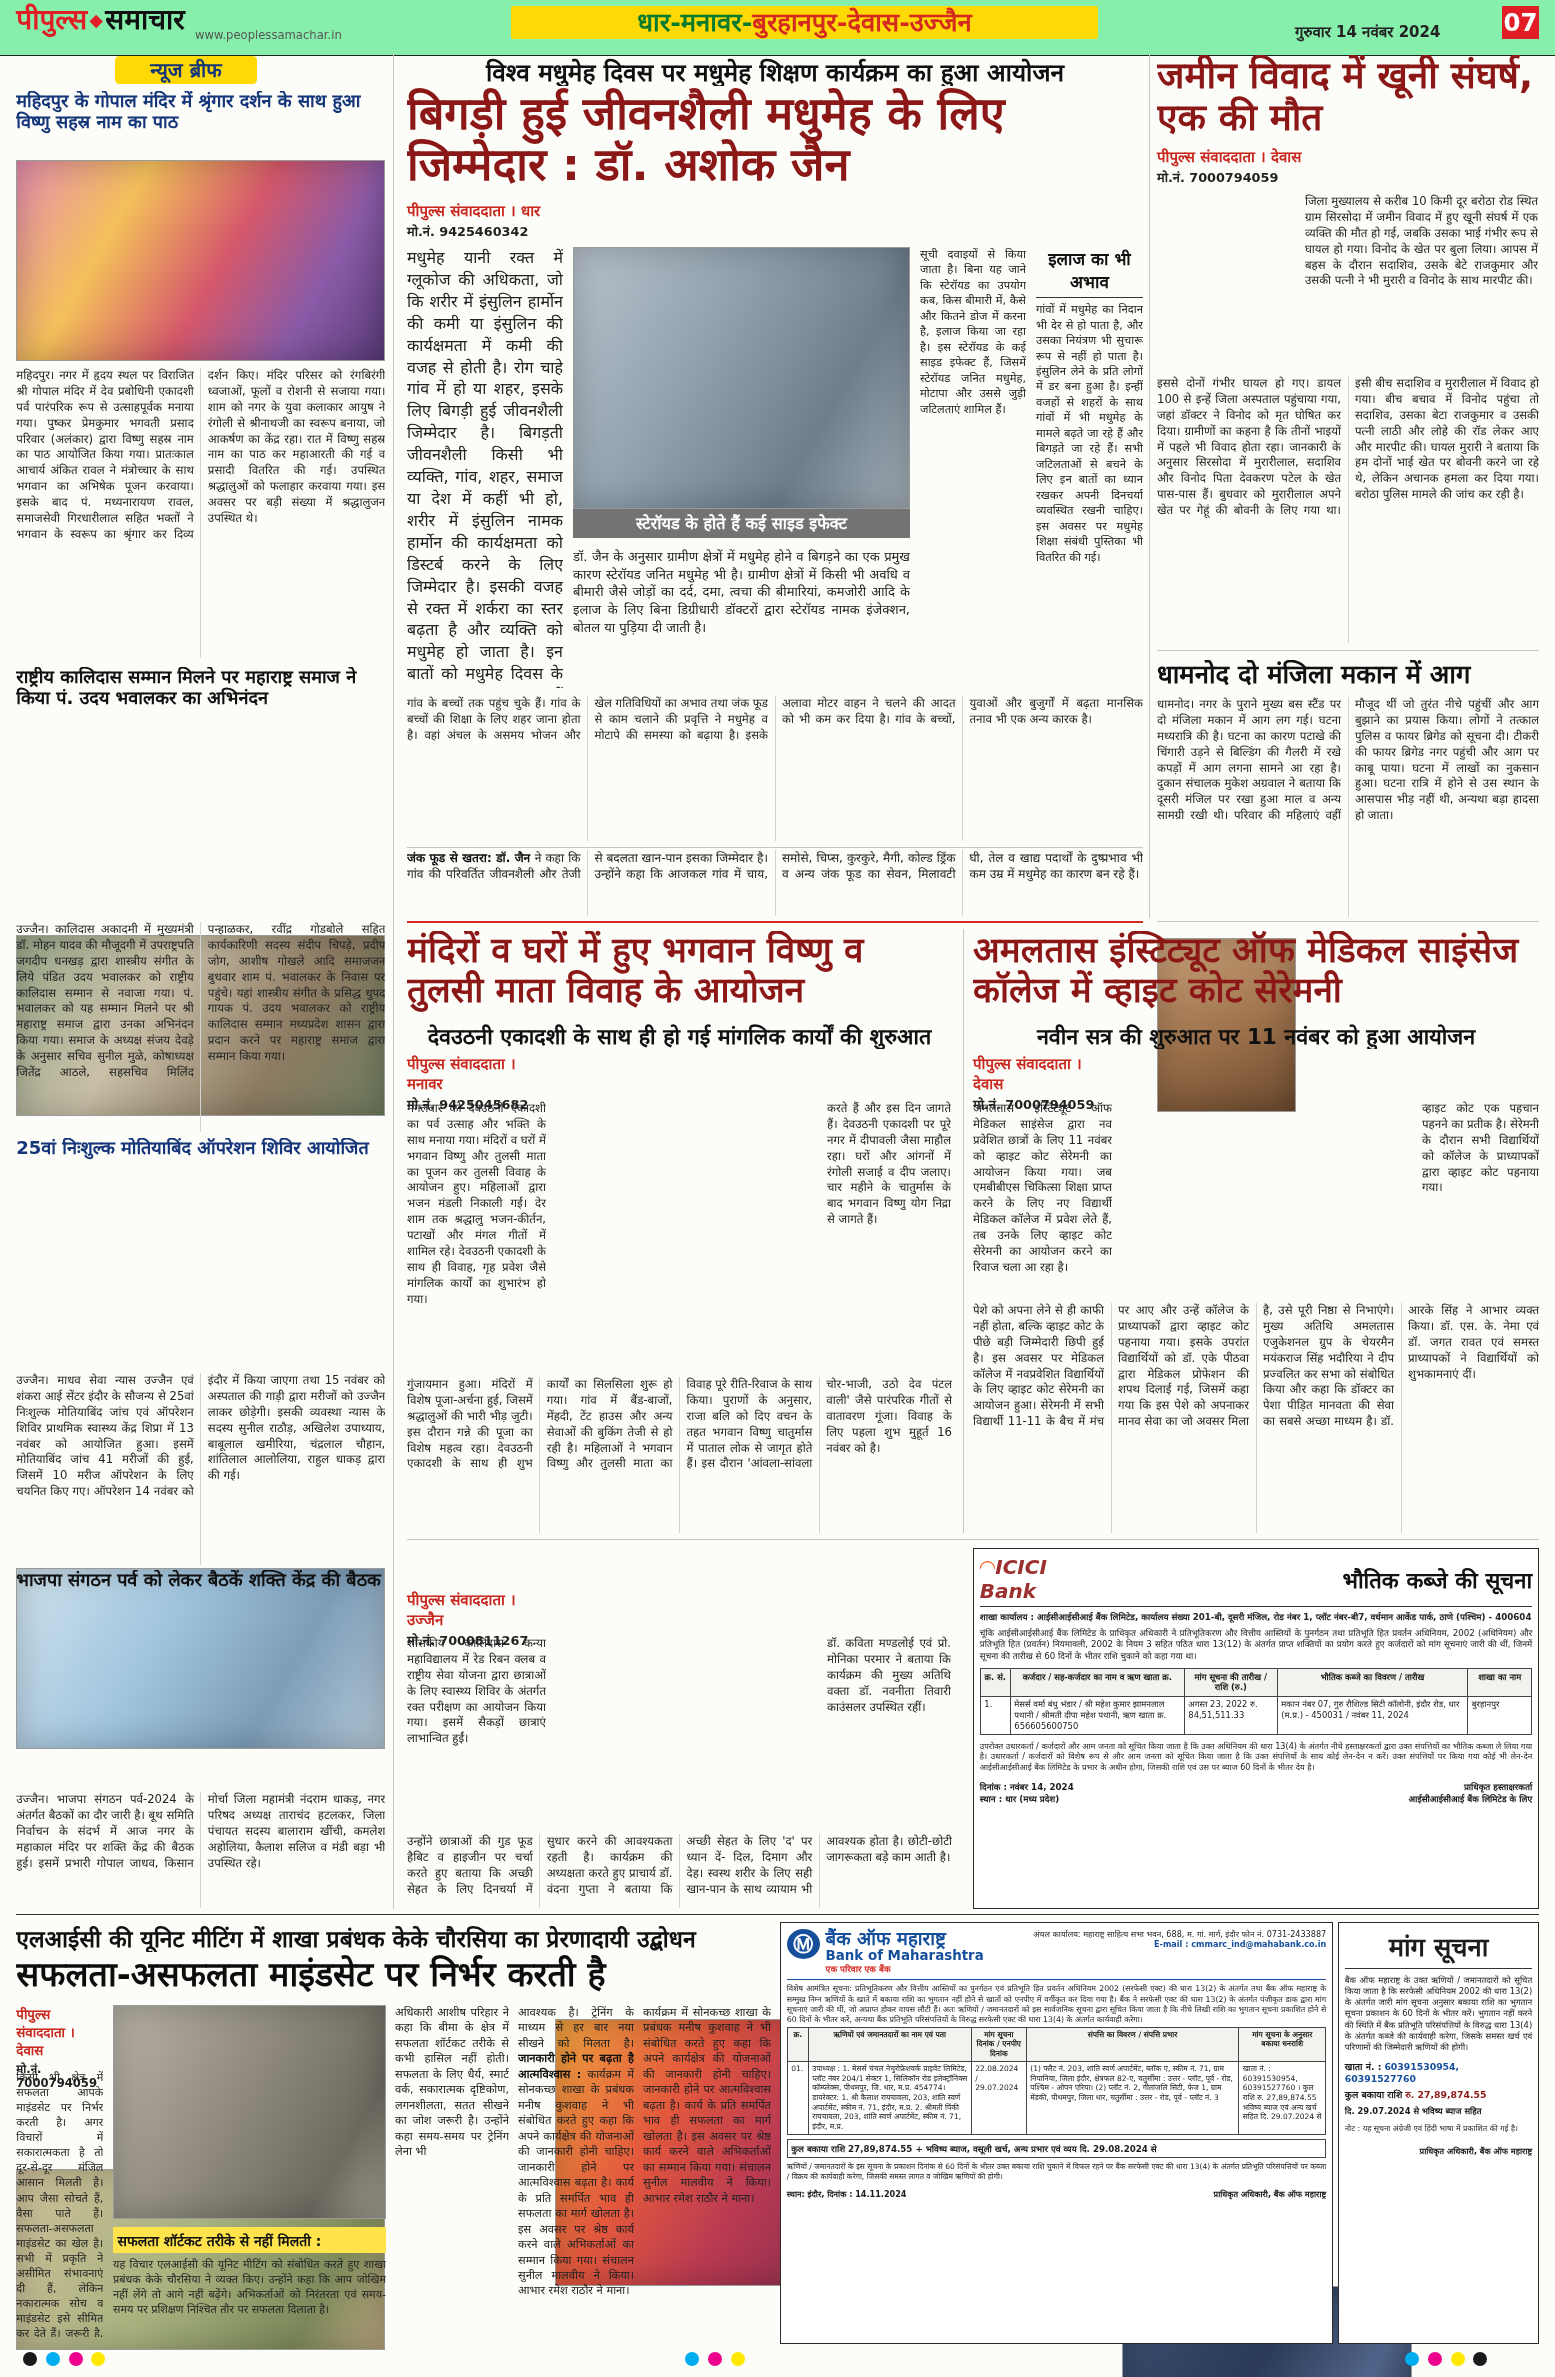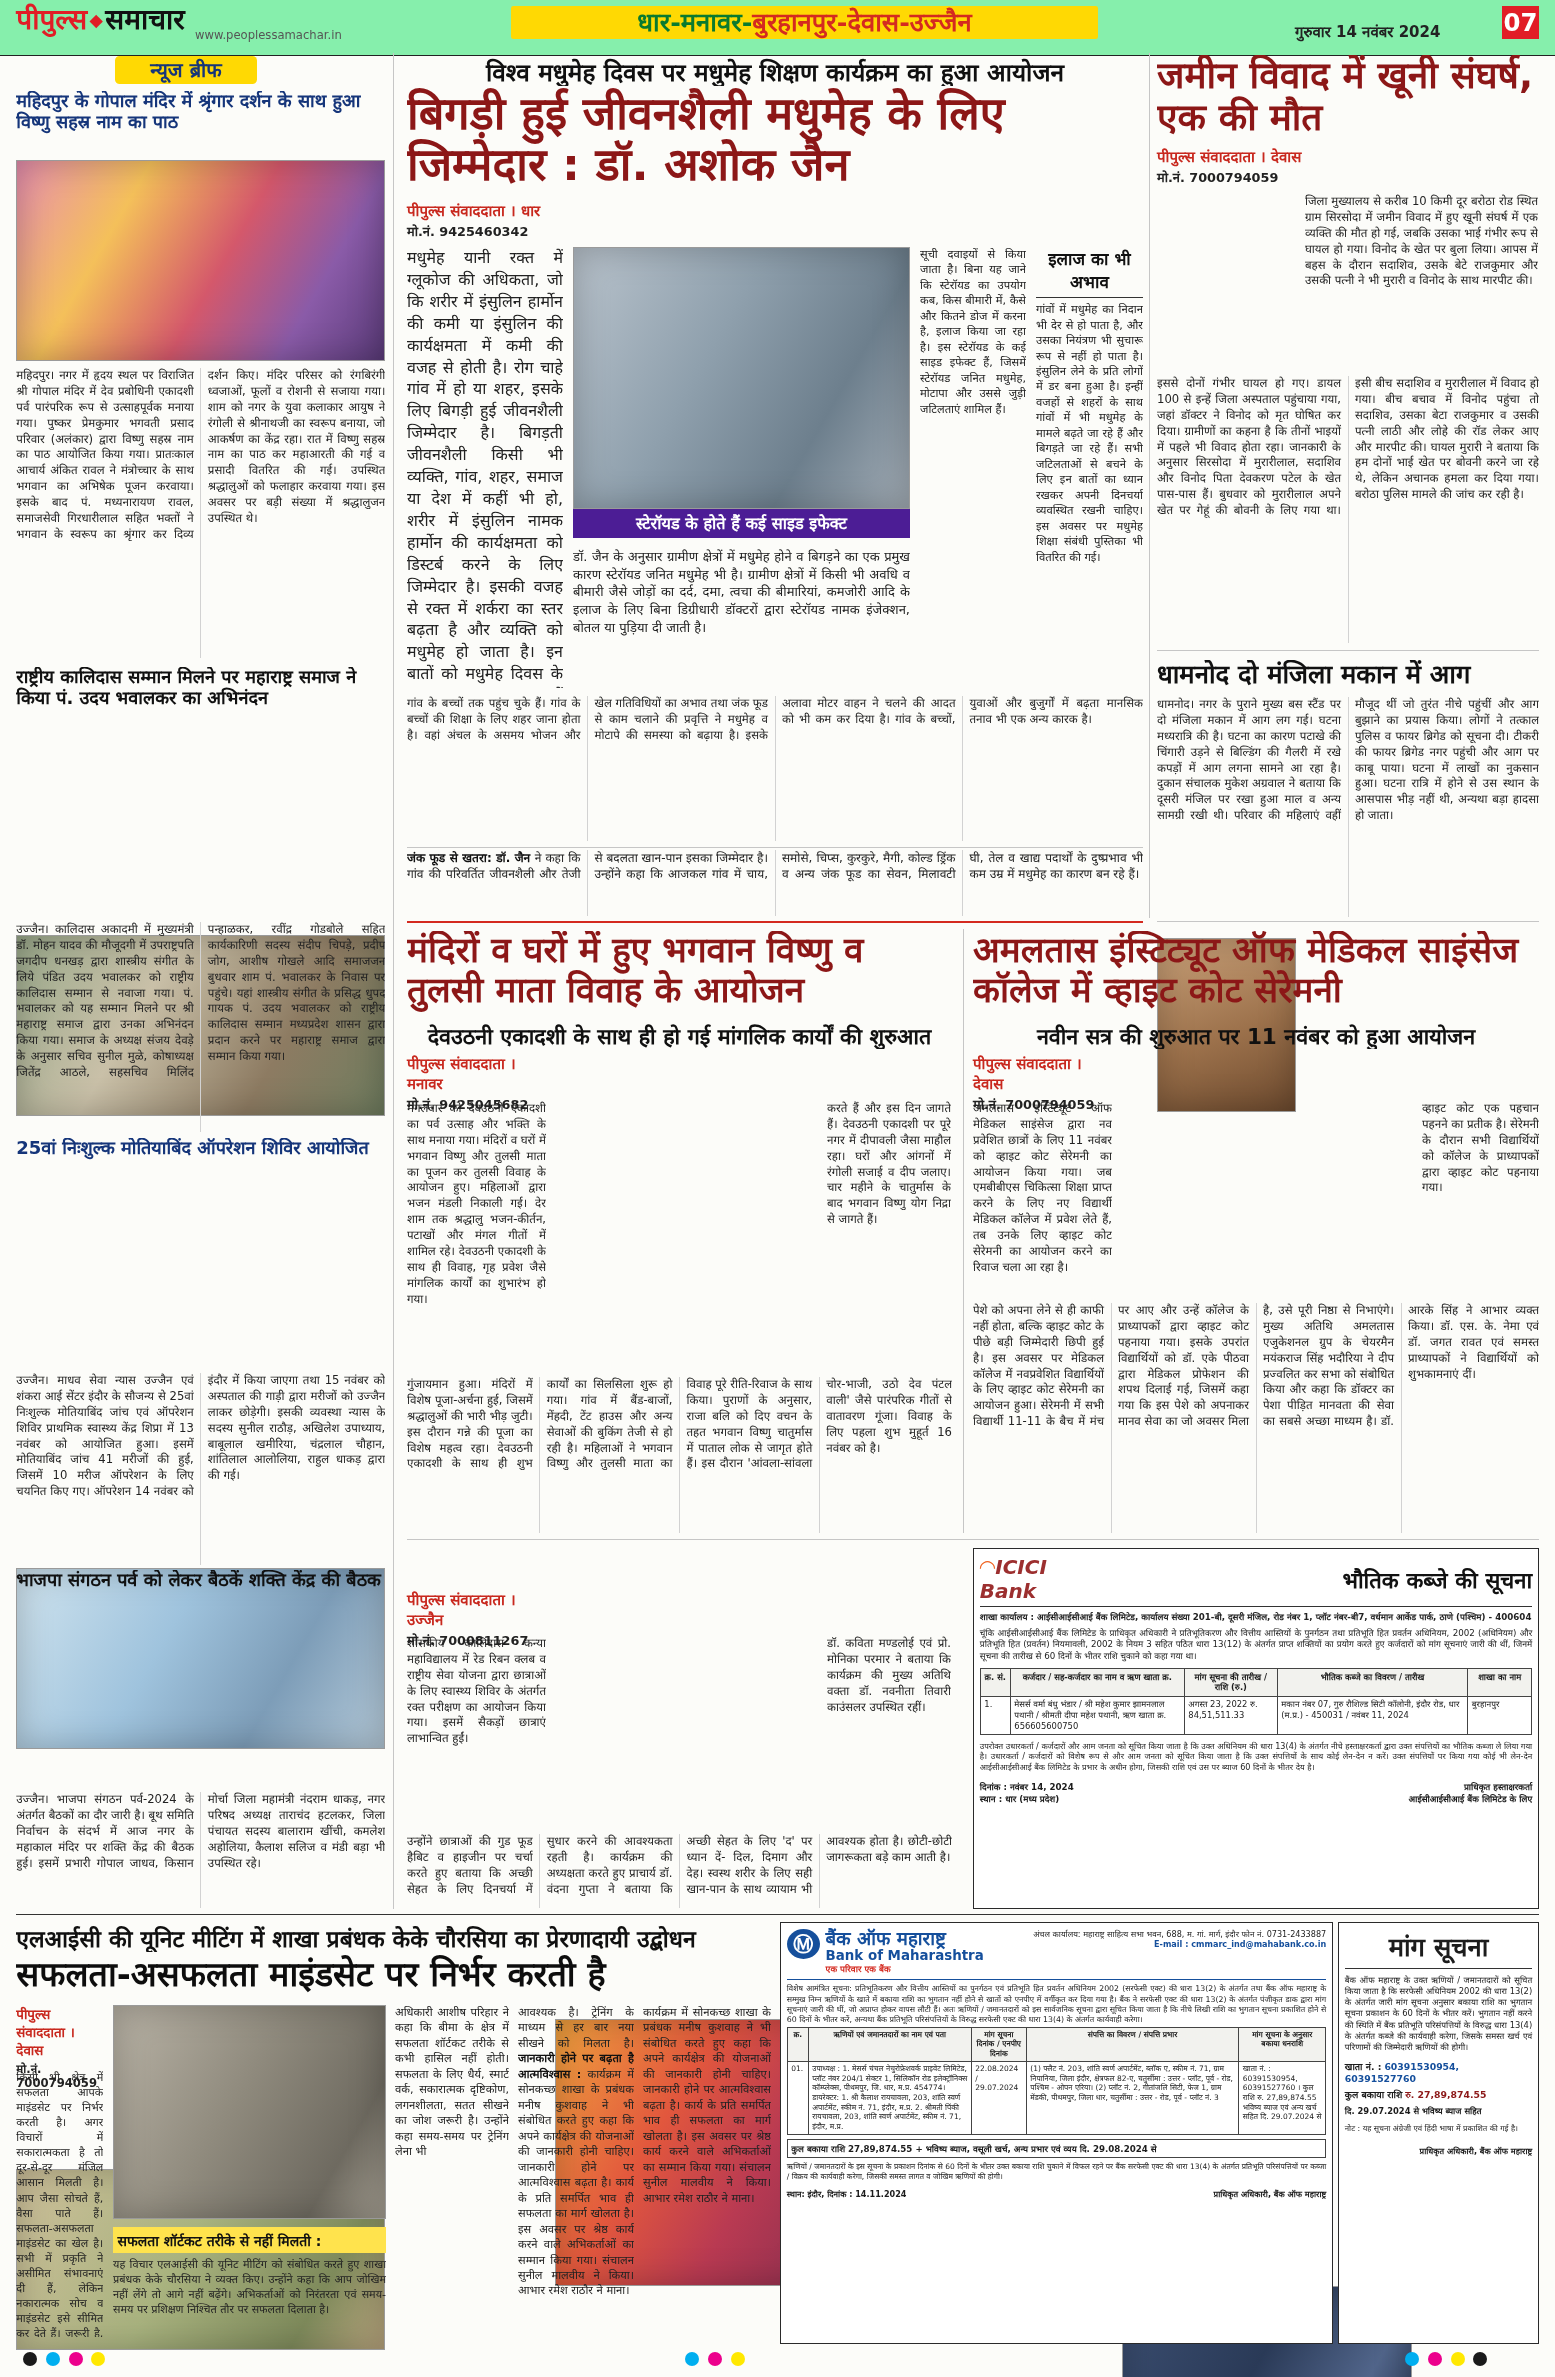--- a/index.html
+++ b/index.html
@@ -28,21 +28,21 @@
 .vrule{position:absolute;width:0.6px;background:#c6c6c6}
 .hrule{position:absolute;height:0.6px;background:#c6c6c6}
 .redrule{position:absolute;height:2.3px;background:#d42a20}
 .kicker{font-weight:bold;color:#101010;text-align:center}
 .subhead{font-weight:bold;color:#101010;text-align:center}
 .noticebox{border:1.2px solid #2a2a2a;background:#fff;padding:5.8px}
 .tbl{width:100%;border-collapse:collapse}
 .tbl th,.tbl td{border:0.6px solid #444;padding:2.3px 3.5px;vertical-align:top;text-align:left}
 .tbl th{font-weight:bold;text-align:center;background:#f2f2ee}
 .dot{display:inline-block;width:14px;height:14px;border-radius:50%;margin-right:5.8px}
-.capbar{background:#4c1d95;color:#fff;font-weight:bold;text-align:center;font-size:16.3px;line-height:1.2;padding:4.6px 2.3px}
+.capbar{background:#737373;color:#fff;font-weight:bold;text-align:center;font-size:16.3px;line-height:1.2;padding:4.6px 2.3px}
 .hilite{background:#ffe34d;font-weight:bold;color:#111}
 </style>
 </head>
 <body>
 
 <div class="page">
 
   <div class="abs" style="left:0;top:0;width:1555px;height:56px;border-bottom:1.7px double #222;background:#86efac">
     <div class="abs" style="left:16.3px;top:4.6px;font-size:28px;font-weight:bold;line-height:1.1">
       <span style="color:#e11d26">पीपुल्स</span><span style="color:#e11d26;font-size:17.4px;vertical-align:middle;padding:0 2.3px">◆</span><span style="color:#111">समाचार</span>

